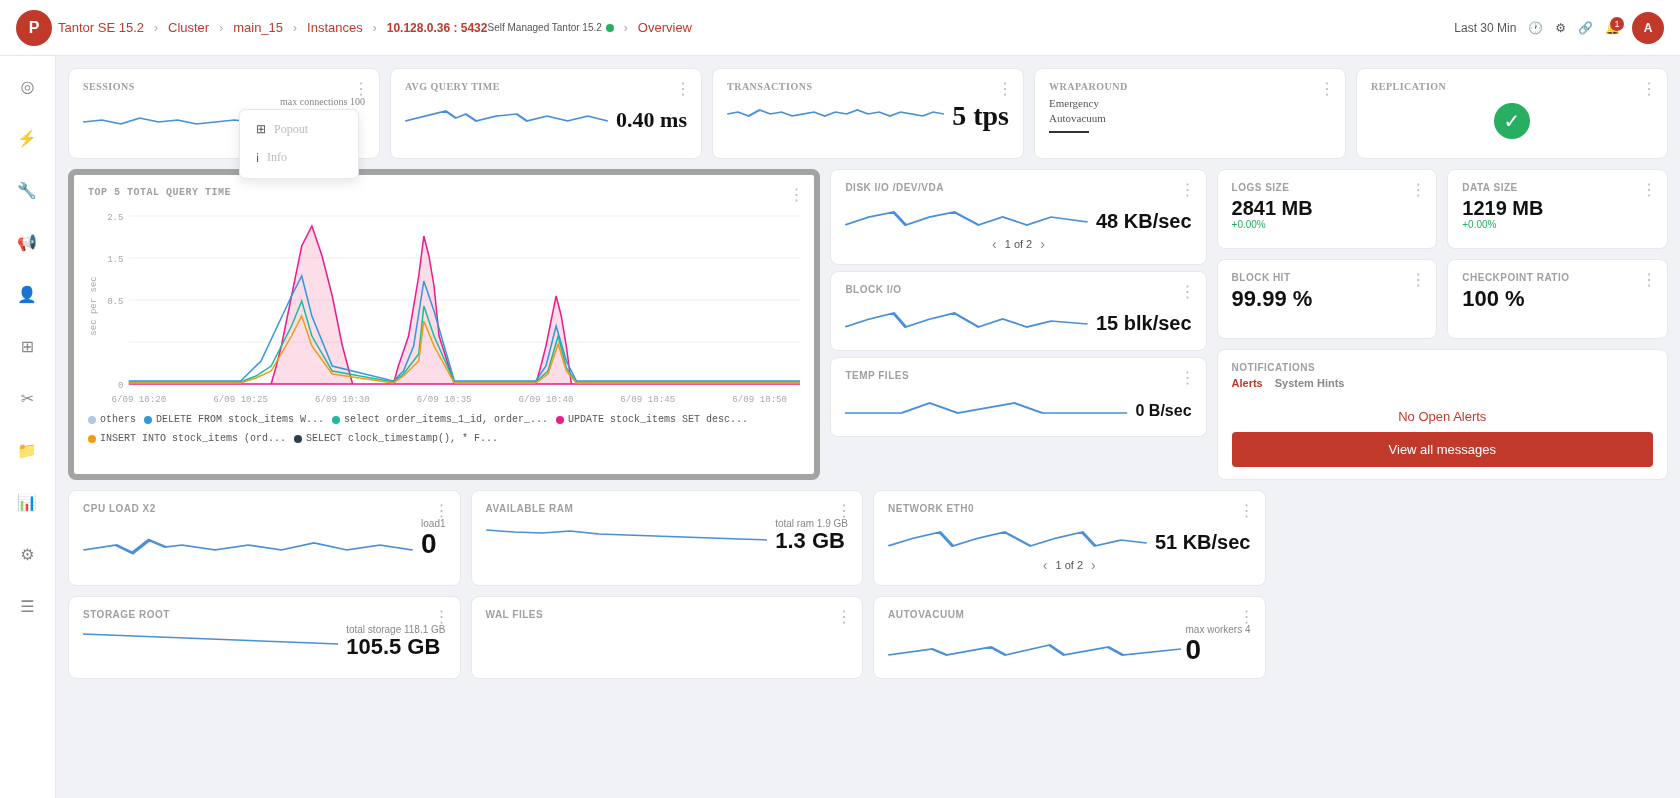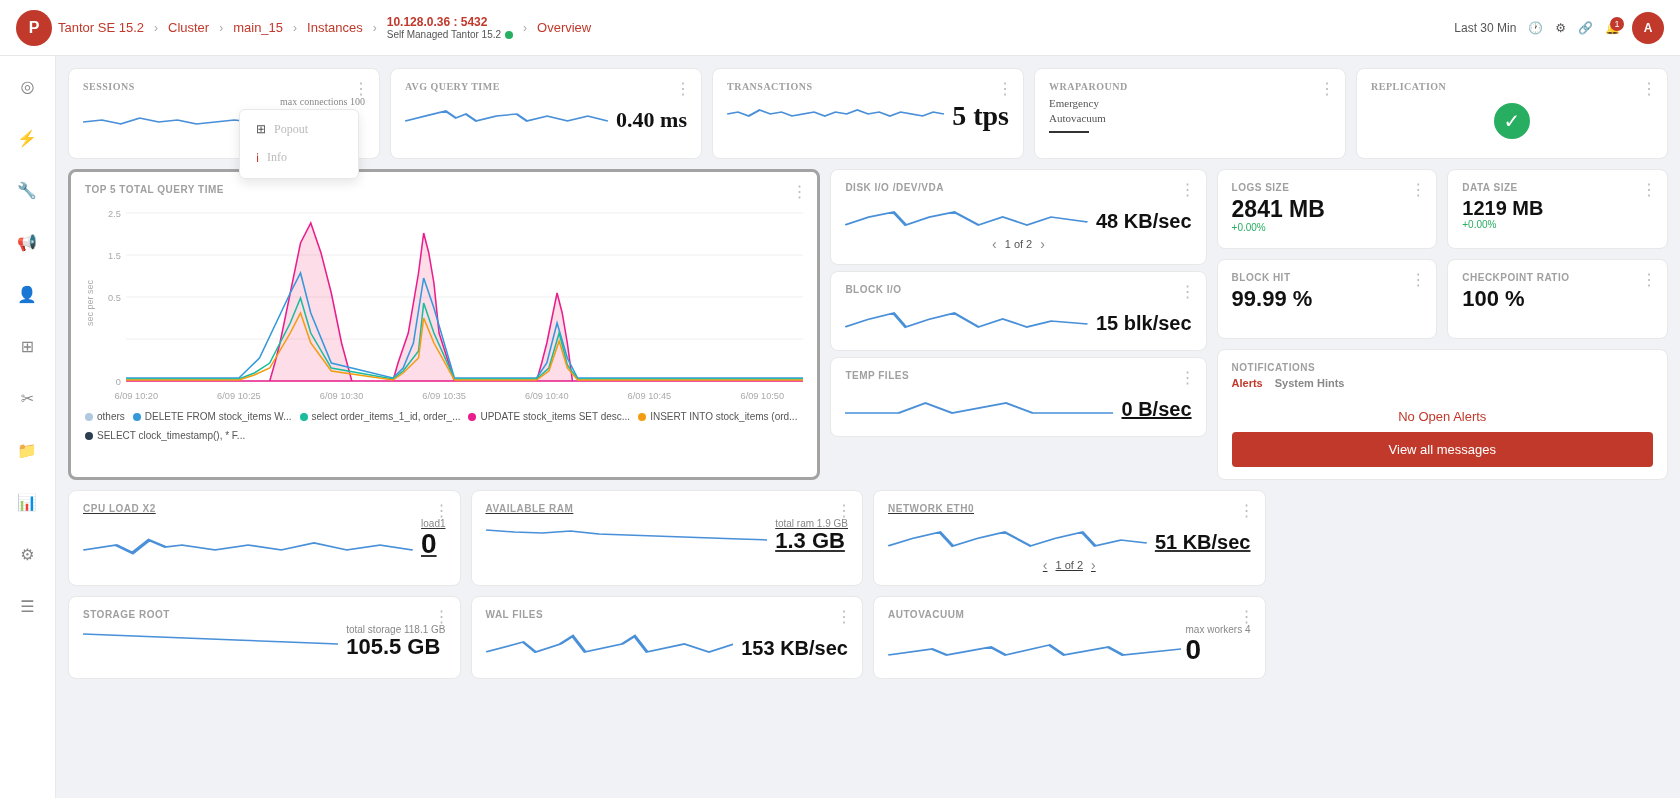--- a/index.html
+++ b/index.html
@@ -8,21 +8,21 @@
     
     .topnav {
       display: flex; align-items: center; justify-content: space-between;
       background: #fff; height: 56px; padding: 0 16px;
       border-bottom: 1px solid #e8e8e8; position: relative; z-index: 100;
     }
     .topnav-left { display: flex; align-items: center; gap: 6px; }
     .logo { width: 36px; height: 36px; background: #c0392b; border-radius: 50%; display: flex; align-items: center; justify-content: center; color: #fff; font-weight: bold; font-size: 16px; flex-shrink: 0; }
     .breadcrumb-item { color: #c0392b; font-size: 13px; font-weight: 500; cursor: pointer; }
     .breadcrumb-sep { color: #aaa; margin: 0 4px; font-size: 12px; }
-    .instance-badge { display: flex; flex-direction: column; }
+    .instance-badge { display: flex; flex-direction: row; }
     .instance-ip { color: #c0392b; font-size: 12px; font-weight: 600; }
     .instance-sub { color: #555; font-size: 10px; display: flex; align-items: center; gap: 4px; }
     .green-dot { width: 8px; height: 8px; background: #27ae60; border-radius: 50%; display: inline-block; }
     .topnav-right { display: flex; align-items: center; gap: 12px; color: #555; font-size: 12px; margin-left: 36px; }
     .avatar { width: 32px; height: 32px; background: #c0392b; border-radius: 50%; color: #fff; display: flex; align-items: center; justify-content: center; font-weight: bold; }
 
     
     .layout { display: flex; height: calc(100vh - 56px); }
     .sidebar { width: 56px; background: #fff; border-right: 1px solid #e8e8e8; display: flex; flex-direction: column; align-items: center; padding: 12px 0; gap: 16px; }
     .sidebar-icon { width: 36px; height: 36px; display: flex; align-items: center; justify-content: center; border-radius: 8px; cursor: pointer; color: #888; font-size: 16px; }
@@ -35,21 +35,21 @@
       border: 1px solid #e8e8e8; position: relative; min-height: 80px;
     }
     .card-title { font-size: 10px; font-weight: 600; color: #a0a0a0; letter-spacing: 0.5px; text-transform: uppercase; margin-bottom: 4px; }
     .card-value { font-size: 28px; font-weight: 700; color: #111; line-height: 1.1; }
     .card-sub { font-size: 10px; color: #888; }
     .card-menu { position: absolute; top: 10px; right: 10px; color: #bbb; cursor: pointer; font-size: 16px; }
     svg.spark { width: 100%; height: 32px; }
     .card-max { font-size: 10px; color: #888; }
 
     
-    .chart-card { background: #fff; border-radius: 8px; padding: 12px 14px; border: 3px solid #a3a3a3; position: relative; }
+    .chart-card { background: #fff; border-radius: 8px; padding: 12px 14px; border: 6px solid #a3a3a3; position: relative; font-family: Liberation Mono, monospace; }
     .chart-title { font-size: 10px; font-weight: 600; color: #a0a0a0; letter-spacing: 0.5px; text-transform: uppercase; margin-bottom: 8px; }
     .chart-area { height: 200px; position: relative; }
     .chart-legend { display: flex; flex-wrap: wrap; gap: 8px; margin-top: 8px; font-size: 10px; color: #555; }
     .legend-item { display: flex; align-items: center; gap: 4px; }
     .legend-dot { width: 8px; height: 8px; border-radius: 50%; flex-shrink: 0; }
 
     
     .card-pagination { display: flex; align-items: center; justify-content: center; gap: 8px; margin-top: 4px; font-size: 11px; color: #555; }
     .page-arrow { cursor: pointer; color: #888; font-size: 14px; }
 
@@ -321,33 +321,33 @@
         <div class="card">
           <div class="card-title">TEMP FILES</div>
           <div class="card-menu">⋮</div>
           <div style="display:flex;align-items:flex-end;gap:8px;">
             <div style="flex:1;">
               <svg class="spark" viewBox="0 0 100 32" preserveAspectRatio="none">
                 <polyline class="spark-path" points="0,28 20,28 30,18 40,28 60,18 70,28 100,28"></polyline>
               </svg>
             </div>
             <div>
-              <div class="card-value" style="font-size:20px;text-decoration:underline;">0 B/sec</div>
+              <div class="card-value" style="font-size:16px;">0 B/sec</div>
             </div>
           </div>
         </div>
       </div>
 
       <div style="display:flex;flex-direction:column;gap:10px;">
 
         <div style="display:grid;grid-template-columns:1fr 1fr;gap:10px;">
           <div class="card">
             <div class="card-title">LOGS SIZE</div>
             <div class="card-menu">⋮</div>
-            <div class="card-value" style="font-size:23px;">2841 MB</div>
+            <div class="card-value" style="font-size:20px;">2841 MB</div>
             <div class="change-up">+0.00%</div>
           </div>
           <div class="card">
             <div class="card-title">DATA SIZE</div>
             <div class="card-menu">⋮</div>
             <div class="card-value" style="font-size:20px;">1219 MB</div>
             <div class="change-up">+0.00%</div>
           </div>
         </div>
 
@@ -369,21 +369,21 @@
           <div class="notif-tabs">
             <span class="notif-tab">Alerts</span>
             <span class="notif-tab inactive">System Hints</span>
           </div>
           <div class="no-alerts">No Open Alerts</div>
           <button class="view-all-btn">View all messages</button>
         </div>
       </div>
     </div>
 
-    <div style="display:grid;grid-template-columns:1fr 1fr 1fr 1fr;gap:10px;text-decoration:underline;">
+    <div style="display:grid;grid-template-columns:1fr 1fr 1fr 1fr;gap:10px;">
 
       <div class="card">
         <div class="card-title">CPU LOAD X2</div>
         <div class="card-menu">⋮</div>
         <div style="display:flex;align-items:flex-end;gap:8px;">
           <div style="flex:1;">
             <svg class="spark" viewBox="0 0 100 32" preserveAspectRatio="none">
               <polyline class="spark-path" points="0,25 10,20 15,28 20,15 25,22 30,20 40,25 50,20 60,25 70,18 80,25 90,20 100,25"></polyline>
             </svg>
           </div>
@@ -448,30 +448,20 @@
           <div>
             <div class="card-sub">total storage 118.1 GB</div>
             <div class="card-value" style="font-size:22px;">105.5 GB</div>
           </div>
         </div>
       </div>
 
       <div class="card">
         <div class="card-title">WAL FILES</div>
         <div class="card-menu">⋮</div>
-        <div style="display:flex;align-items:flex-end;gap:8px;">
-          <div style="flex:1;">
-            <svg class="spark" viewBox="0 0 100 32" preserveAspectRatio="none">
-              <polyline class="spark-path" points="0,28 15,18 20,28 30,20 35,12 40,28 55,20 60,12 65,28 80,20 90,28 100,20"></polyline>
-            </svg>
-          </div>
-          <div>
-            <div class="card-value" style="font-size:20px;">153 KB/sec</div>
-          </div>
-        </div>
       </div>
 
       <div class="card">
         <div class="card-title">AUTOVACUUM</div>
         <div class="card-menu">⋮</div>
         <div style="display:flex;align-items:center;gap:4px;">
           <div style="flex:1;">
             <svg class="spark" viewBox="0 0 100 32" preserveAspectRatio="none">
               <polyline class="spark-path" points="0,28 15,22 20,28 35,20 40,28 55,18 60,28 75,20 80,28 100,22"></polyline>
             </svg>

